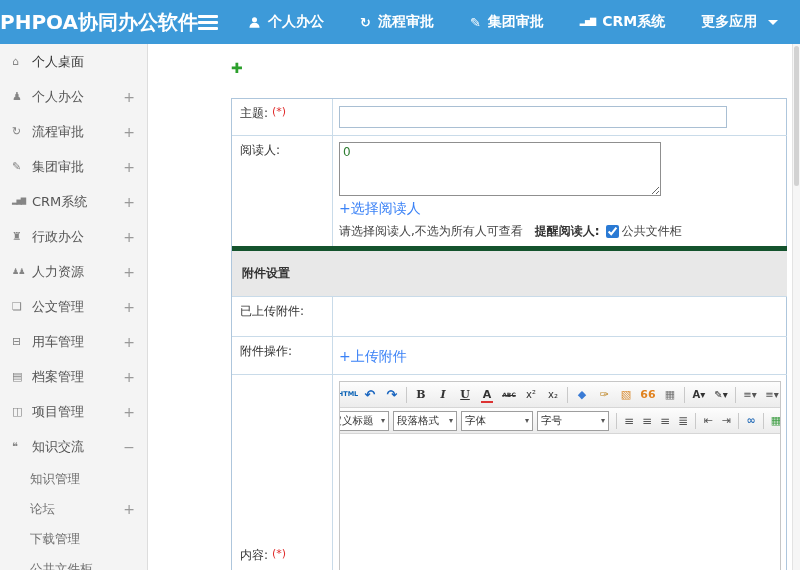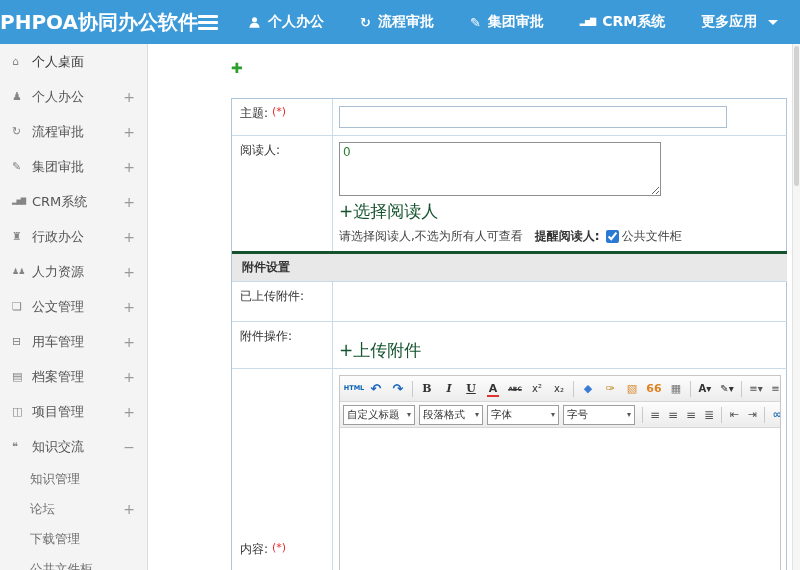--- a/index.html
+++ b/index.html
@@ -31,36 +31,36 @@
   
   .main { position:absolute; top:44px; left:149px; right:8px; bottom:0; background:#fff; padding:14px 0 0 82px; overflow:hidden; }
   .page-title { display:flex; align-items:center; gap:5px; font-size:14px; font-weight:bold; color:#17335c; height:20px; }
   .plus-icon { color:#2ca02c; font-size:14px; font-weight:bold; line-height:1; }
 
   .form-table { margin-top:20px; width:556px; border:1px solid #aec6dc; display:grid; grid-template-columns:101px 1fr; background:#fff; }
   .ft-label { border-right:1px solid #c9dbe9; border-top:1px solid #c9dbe9; padding:6px 8px; display:flex; align-items:flex-start; font-size:12px; color:#333; background:#fff; }
   .ft-value { border-top:1px solid #c9dbe9; padding:6px; }
   .no-top { border-top:none !important; }
   .req { color:#e02b2b; margin-left:4px; font-size:11px; }
-  .ft-section { grid-column:1 / 3; background:#e8e8e8; border-top:3px solid #14532d; padding:5px 10px; font-weight:bold; font-size:12px; color:#333; }
+  .ft-section { grid-column:1 / 3; background:#e8e8e8; border-top:5px solid #14532d; padding:14px 10px; font-weight:bold; font-size:12px; color:#333; }
   .r-subject { min-height:36px; }
   .r-uploaded { min-height:40px; }
   .r-action { min-height:38px; }
   .label-top { align-items:flex-start; padding-top:172px; }
 
   .subject-input { width:388px; height:22px; border:1px solid #a9bfd3; padding:0 4px; font-size:12px; color:#333; outline:none; background:#fff; }
   .readers-textarea { width:322px; height:54px; border:1px solid #8f8f8f; font-size:12px; color:#2e7d32; padding:2px 3px; resize:both; outline:none; font-family:inherit; display:block; }
-  .link { color:#14532d; font-size:17px; cursor:pointer; text-decoration:none; display:inline-block; margin-top:4px; }
+  .link { color:#3b82f6; font-size:14px; cursor:pointer; text-decoration:none; display:inline-block; margin-top:4px; }
   .hint-line { margin-top:5px; font-size:12px; color:#444; display:flex; align-items:center; white-space:nowrap; }
   .remind { font-weight:bold; color:#333; margin-left:12px; }
   .cb { width:13px; height:13px; margin:0 3px 0 6px; accent-color:#2a7ad4; }
 
   
   .editor { border:1px solid #c6c6c6; width:442px; }
-  .ed-toolbar { background:linear-gradient(#fdfdfd,#ececec); border-bottom:1px solid #d6d6d6; padding:2px 3px; display:flex; align-items:center; height:26px; overflow:hidden; white-space:nowrap; }
+  .ed-toolbar { background:linear-gradient(#fdfdfd,#ececec); border-bottom:1px solid #d6d6d6; padding:2px 3px; display:flex; align-items:center; height:26px; overflow:hidden; white-space:nowrap;justify-content:center; }
   .ed-btn { width:20px; height:20px; border:1px solid transparent; border-radius:2px; display:inline-flex; align-items:center; justify-content:center; font-size:11px; color:#333; margin:0 1px; cursor:pointer; flex:none; line-height:1; }
   .ed-sep { width:1px; height:16px; background:#c9c9c9; margin:0 3px; flex:none; }
   .ed-select { height:20px; border:1px solid #9e9e9e; background:#fff; font-size:10.5px; color:#333; display:inline-flex; align-items:center; justify-content:space-between; padding:0 3px; margin-right:4px; cursor:pointer; flex:none; }
   .ed-select .dd { font-size:8px; color:#555; margin-left:3px; }
   .w72 { width:72px; } .w64 { width:64px; } .w52 { width:72px; }
   .row2 .ed-btn { width:18px; margin:0; }
   .ed-content { height:280px; background:#fff; cursor:text; }
 
   [data-name="html-source-icon"] { font-size:6.5px; font-weight:bold; color:#0a62b5; }
   [data-name="undo-icon"], [data-name="redo-icon"] { color:#1a66c0; font-size:13px; font-weight:bold; }
@@ -240,21 +240,21 @@
 
     <div class="ft-label r-uploaded" data-name="uploaded-attachments-label">
       <span>已上传附件:</span>
     </div>
     <div class="ft-value r-uploaded" data-name="uploaded-attachments-cell"></div>
 
     <div class="ft-label r-action" data-name="attachment-action-label">
       <span>附件操作:</span>
     </div>
     <div class="ft-value r-action" data-name="attachment-action-cell">
-      <a class="link" style="margin-top:11px;" data-name="upload-attachment-link">+上传附件</a>
+      <a class="link" style="margin-top:5px;" data-name="upload-attachment-link">+上传附件</a>
     </div>
 
     <div class="ft-label label-top" data-name="content-label">
       <span>内容:</span>
       <span class="req" data-name="required-mark">(*)</span>
     </div>
     <div class="ft-value" data-name="content-cell">
       <div class="editor" data-name="rich-text-editor">
 
         <div class="ed-toolbar" data-name="editor-toolbar-row1">

